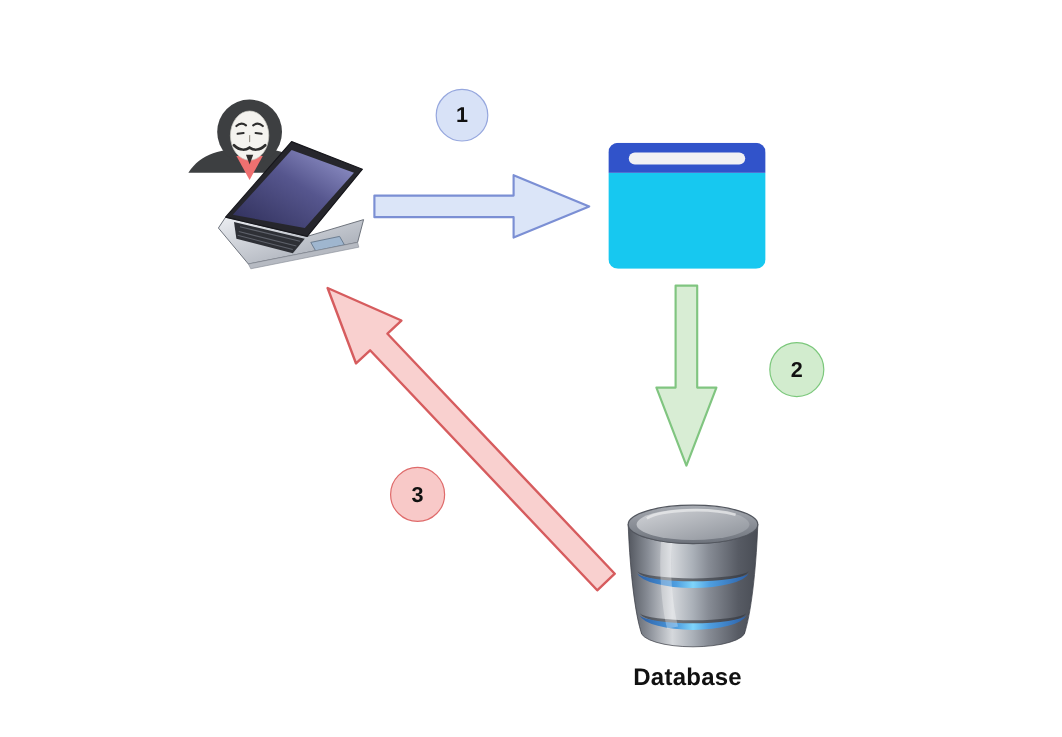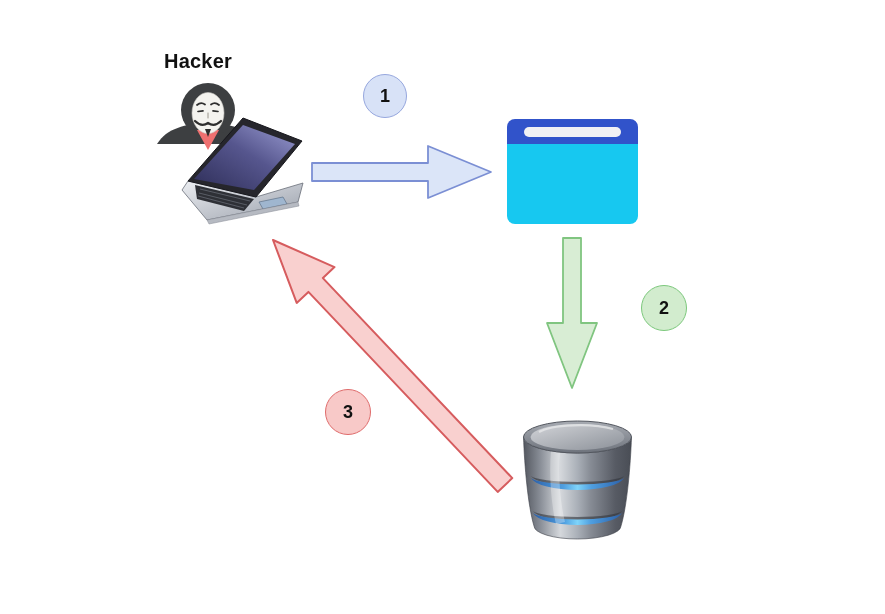--- a/index.html
+++ b/index.html
@@ -35,21 +35,21 @@
 
   <svg class="abs" style="left:0;top:0;" width="885" height="614" viewBox="0 0 885 614">
 
     <polygon points="312,163 428,163 428,146 491,172 428,198 428,181 312,181" stroke="#7b8fd4" stroke-width="1.8" stroke-linejoin="round" fill="#dbe5f8"></polygon>
 
     <polygon points="563,238 581,238 581,323 597,323 572,388 547,323 563,323" stroke="#80c580" stroke-width="1.8" stroke-linejoin="round" fill="#d8edd4"></polygon>
 
     <polygon points="273,240 334.5,267.1 322.9,278.1 512.3,478.1 497.7,491.9 308.4,291.9 296.7,302.9" stroke="#d65c5e" stroke-width="2" stroke-linejoin="round" fill="#f9d0cf"></polygon>
   </svg>
 
-  <div class="node-label" style="left:118px;top:50px;">Hacker</div>
+  <div class="node-label" style="left:493px;top:554px;">Database</div>
 
   <div class="step-badge badge-1">
     <span>1</span>
   </div>
   <div class="step-badge badge-2">
     <span>2</span>
   </div>
   <div class="step-badge badge-3">
     <span>3</span>
   </div>

